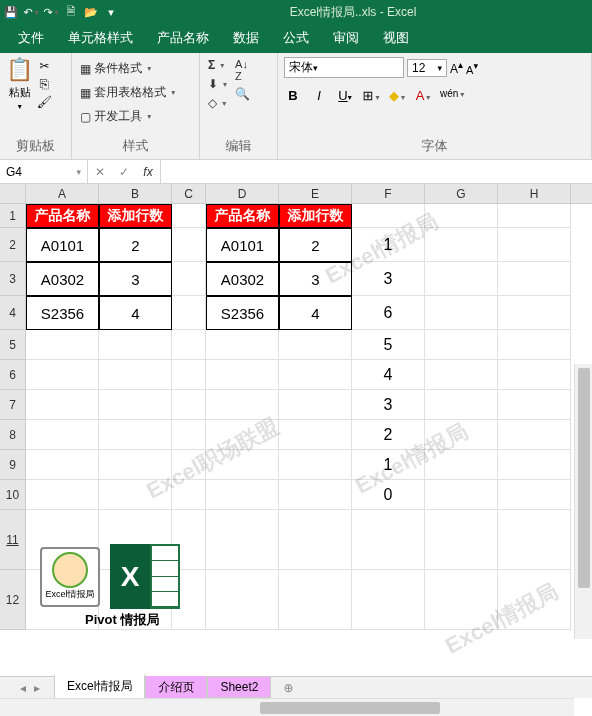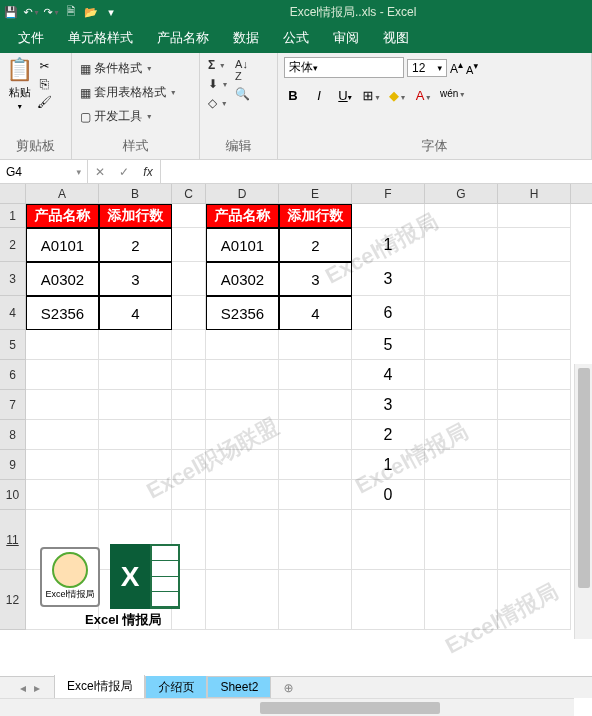--- a/index.html
+++ b/index.html
@@ -65,21 +65,21 @@
 .avatar .face { width: 36px; height: 36px; border-radius: 50%; background: #ffe0b2; border: 2px solid #5a3; position: relative; }
 .xl-ico { width: 70px; height: 65px; background: #217346; position: relative; display: flex; }
 .xl-ico .x { width: 40px; background: #0b5d38; color: #fff; display: flex; align-items: center; justify-content: center; font-size: 28px; font-weight: bold; }
 .xl-ico .sheet { flex: 1; background: #fff; border: 2px solid #217346; display: flex; flex-direction: column; }
 .xl-ico .sheet div { flex: 1; border-bottom: 1px solid #217346; }
 .logo-cap { position: absolute; left: 85px; bottom: 50px; font-size: 13px; font-weight: bold; }
 
 
 .sheettabs { position: absolute; bottom: 18px; left: 0; right: 0; height: 22px; background: #f1f1f1; border-top: 1px solid #ccc; display: flex; align-items: center; padding-left: 20px; font-size: 12px; }
 .st-nav { display: flex; gap: 8px; color: #888; margin-right: 14px; }
-.stab { padding: 3px 12px; border: 1px solid #ccc; border-top: none; background: #7dd3fc; cursor: pointer; }
+.stab { padding: 3px 12px; border: 1px solid #ccc; border-top: none; background: #f0abfc; cursor: pointer; }
 .stab.active { background: #fff; border-bottom: 2px solid #217346; }
 .stab.add { background: transparent; border: none; color: #888; }
 
 
 .hscroll { position: absolute; bottom: 0; left: 0; right: 18px; height: 18px; background: #f1f1f1; border-top: 1px solid #ddd; display: flex; align-items: center; }
 .hscroll .thumb { margin-left: 260px; width: 180px; height: 12px; background: #c1c1c1; border-radius: 2px; }
 .vscroll { position: absolute; right: 0; top: 180px; bottom: 40px; width: 18px; background: #f1f1f1; border-left: 1px solid #ddd; }
 .vscroll .thumb { margin-top: 4px; margin-left: 3px; width: 12px; height: 220px; background: #c1c1c1; border-radius: 2px; }
 </style>
 </head>
@@ -362,21 +362,21 @@
     <div class="xl-ico">
       <div class="x">X</div>
       <div class="sheet">
           <div></div>
           <div></div>
           <div></div>
           <div></div>
         </div>
     </div>
   </div>
-  <div class="logo-cap">Excel 情报局</div>
+  <div class="logo-cap">Pivot 情报局</div>
 
   <div class="vscroll">
       <div class="thumb"></div>
     </div>
 </div>
 
 <div class="sheettabs">
   <div class="st-nav">
     <span>◂</span>
     <span>▸</span>

